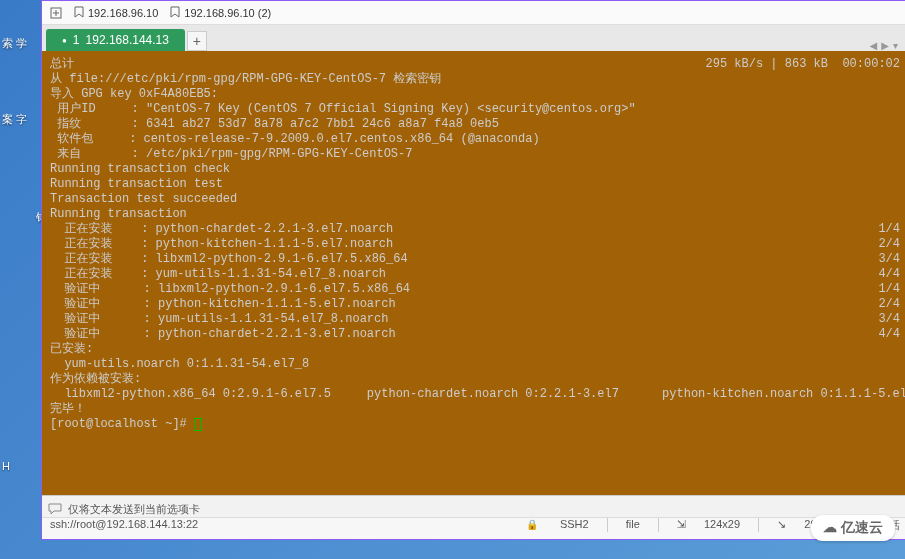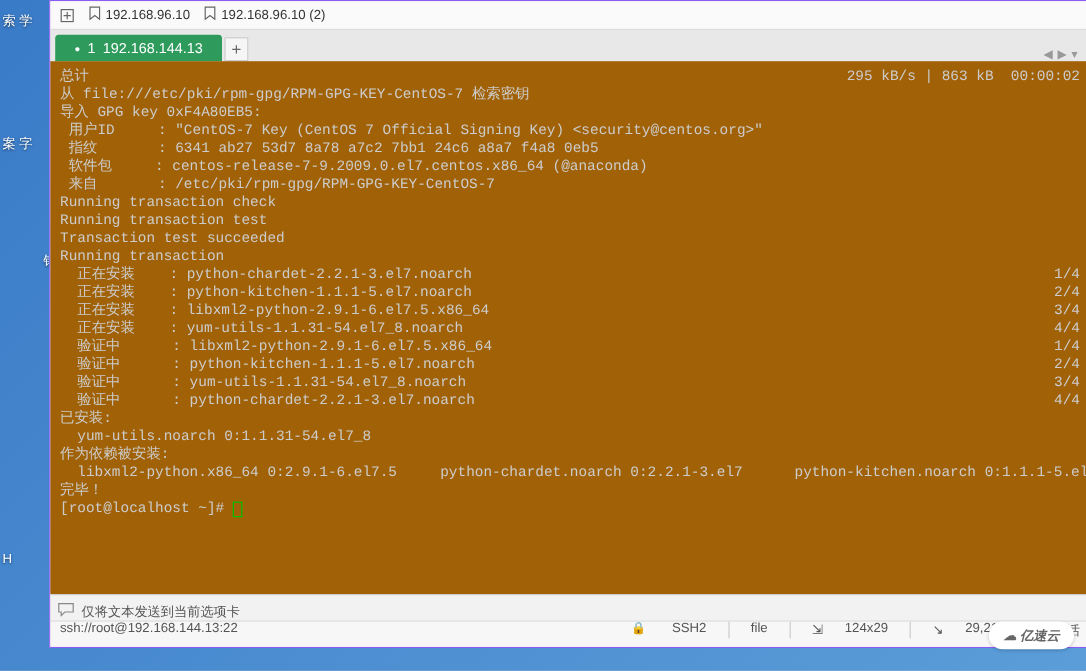--- a/index.html
+++ b/index.html
@@ -124,35 +124,34 @@
 .status-bar .spacer { flex: 1; }
 .sep { border-left: 1px solid #ccc; height: 14px; }
 .lock-icon::before { content: "🔒"; font-size: 10px; margin-right: 3px; }
 .watermark {
   position: absolute;
   right: 10px;
   bottom: 18px;
   background: #fff;
   border-radius: 12px;
   padding: 4px 12px;
-  font-size: 11px;
+  font-size: 14px;
   color: #666;
   font-weight: bold;
   box-shadow: 0 1px 3px rgba(0,0,0,0.2);
-  font-style: italic;
 }
 .left-hint {
   position: absolute;
   left: 2px;
   color: #fff;
   font-size: 11px;
   text-shadow: 0 1px 2px rgba(0,0,0,0.6);
   writing-mode: horizontal-tb;
 }
-.h1 { top: 10px; }
+.h1 { top: 36px; }
 .h2 { top: 112px; }
 .h3 { top: 210px; margin-left: 34px; }
 .h4 { top: 460px; }
 </style>
 </head>
 <body>
 
 <span class="left-hint h1">索 学</span>
 <span class="left-hint h2">案 字</span>
 <span class="left-hint h3">销 ch</span>

